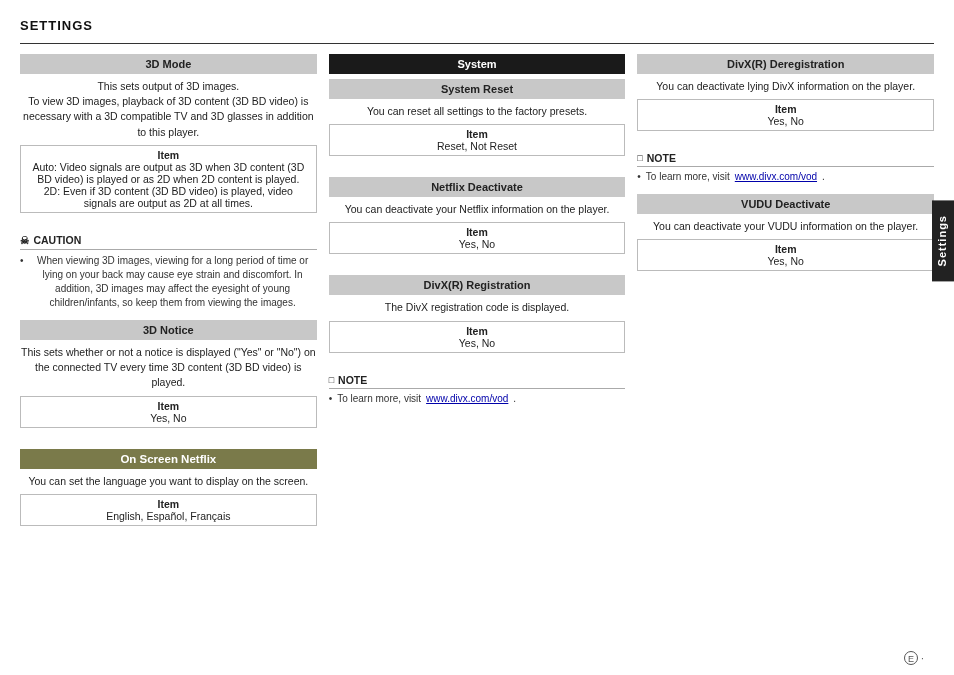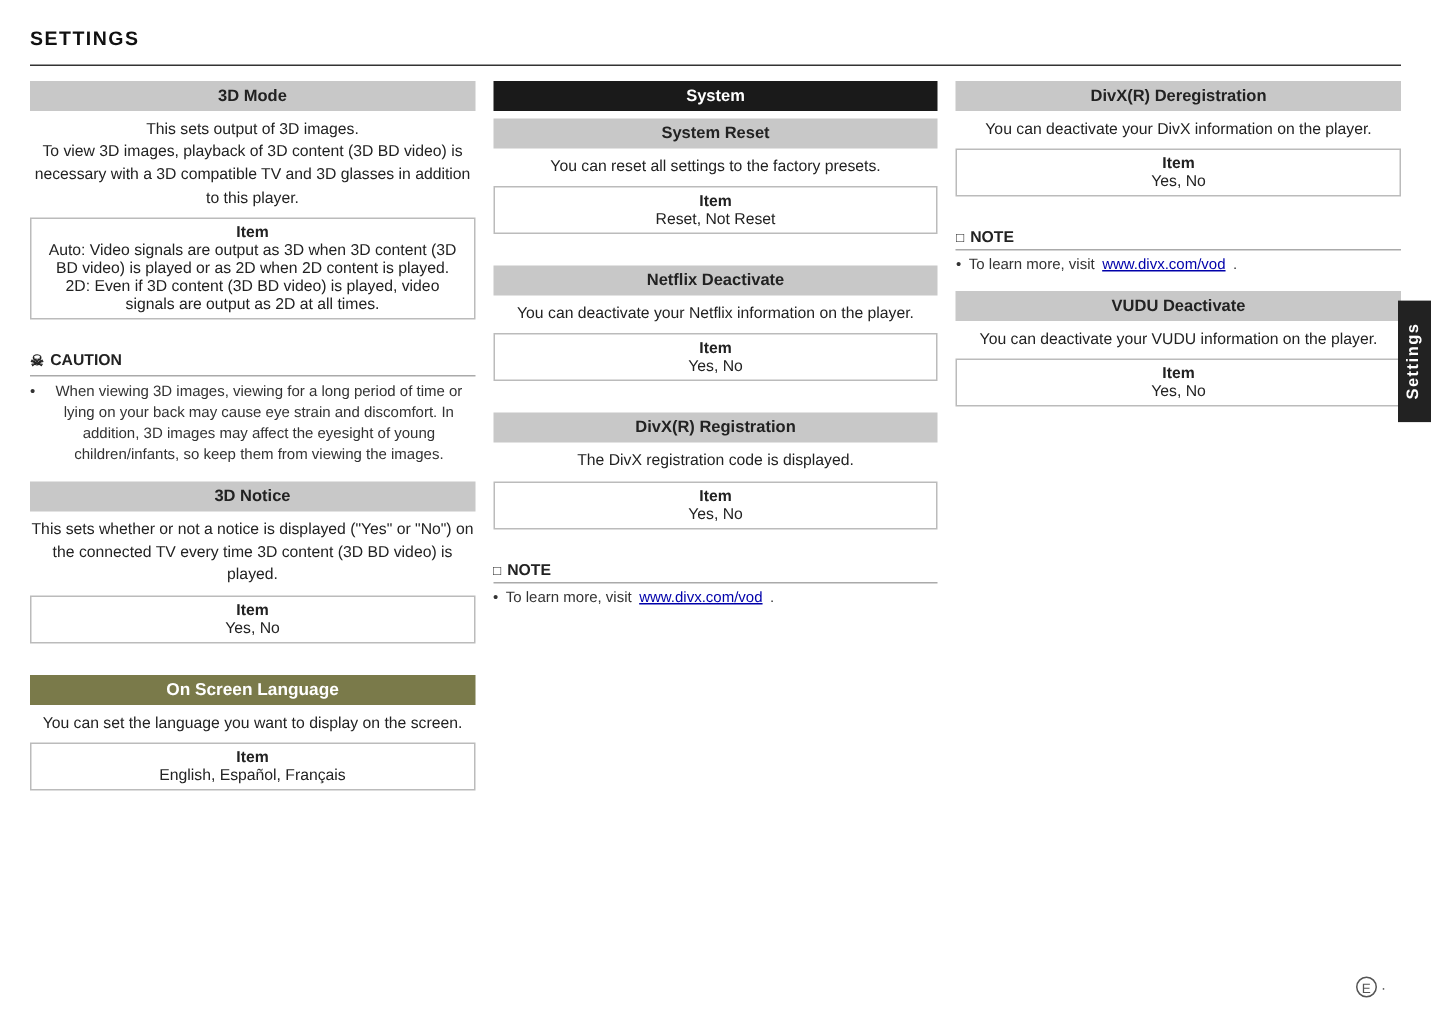--- a/index.html
+++ b/index.html
@@ -233,21 +233,21 @@
       <div class="section-block">
         <div class="section-header-gray">3D Notice</div>
         <div class="section-text">This sets whether or not a notice is displayed ("Yes" or "No") on the connected TV every time 3D content (3D BD video) is played.</div>
         <div class="item-box">
           <div class="item-label">Item</div>
           <div class="item-value">Yes, No</div>
         </div>
       </div>
 
       <div class="section-block">
-        <div class="section-header-olive">On Screen Language</div>
+        <div class="section-header-olive">On Screen Netflix</div>
         <div class="section-text">You can set the language you want to display on the screen.</div>
         <div class="item-box">
           <div class="item-label">Item</div>
           <div class="item-value">English, Español, Français</div>
         </div>
       </div>
 
     </div>
 
     <div class="column">
@@ -292,21 +292,21 @@
         </div>
 
       </div>
 
     </div>
 
     <div class="column">
 
       <div class="section-block">
         <div class="section-header-gray">DivX(R) Deregistration</div>
-        <div class="section-text">You can deactivate your DivX information on the player.</div>
+        <div class="section-text">You can deactivate lying DivX information on the player.</div>
         <div class="item-box">
           <div class="item-label">Item</div>
           <div class="item-value">Yes, No</div>
         </div>
         <div class="note-box">
           <div class="note-title">
             <span style="font-size:9px;">□</span>
             <span>NOTE</span>
           </div>
           <div class="note-line"></div>

